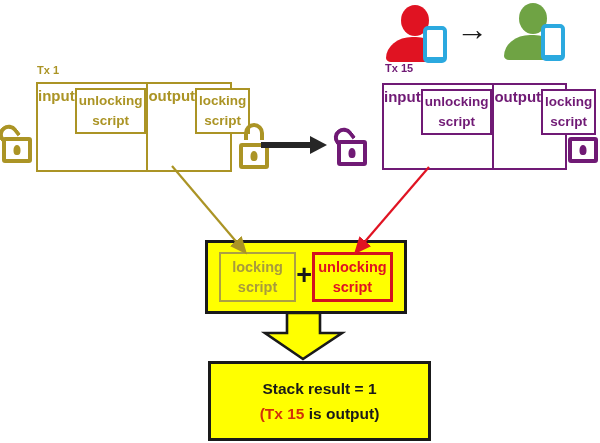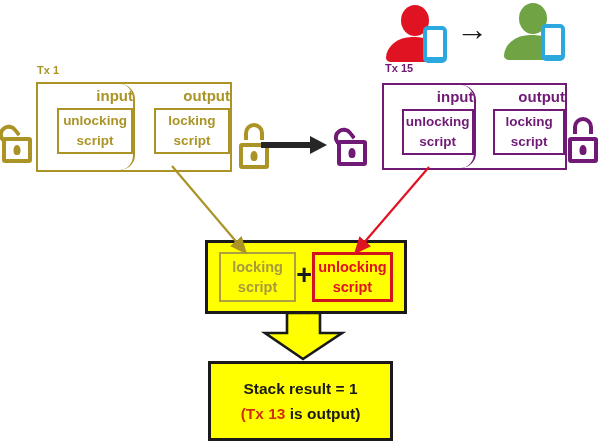--- a/index.html
+++ b/index.html
@@ -15,21 +15,21 @@
   
   .c-olive { color:#AB9425; }
   .c-red   { color:#701a75; }
 
   
   .tx-label { font-weight:bold; font-size:11px; }
   .tx-box {
     position:absolute; display:flex; background:#fff;
     border:2px solid currentColor;
   }
-  .tx-col { flex:1; display:flex; flex-direction:column; align-items:flex-end;border-radius:15px; }
+  .tx-col { flex:1; display:flex; flex-direction:row; align-items:flex-start; }
   .tx-col.first { border-right:2px solid currentColor; }
   .tx-col-header { font-weight:bold; font-size:15px; margin-top:3px; }
   .script-box {
     border:2px solid currentColor; width:80%; height:46px; margin-top:4px;
     display:flex; align-items:center; justify-content:center;
     text-align:center; font-weight:bold; font-size:13.5px; line-height:1.45;
     background:#fff; padding:0 2px;
   }
 
   
@@ -81,21 +81,21 @@
   .validation-box .vscript {
     height:50px; display:flex; align-items:center; justify-content:center;
     text-align:center; font-weight:bold; font-size:14.5px; line-height:1.4;
   }
   .vscript.locking  { width:78px; border:2px solid #ACA043; color:#A89B3C; }
   .vscript.unlocking{ width:82px; border:3px solid #D31220; color:#E01322; }
   .plus-sign { font-size:27px; font-weight:bold; color:#1A1A1A; padding-bottom:4px; }
 
   
   .result-box {
-    position:absolute; left:208px; top:361px; width:185px; height:80px;
+    position:absolute; left:208px; top:361px; width:223px; height:80px;
     background:#FFFF00; border:3px solid #1A1A1A;
     display:flex; flex-direction:column; align-items:center; justify-content:center;
     font-weight:bold; font-size:15.5px; color:#1A1A1A; line-height:1.62;
     text-align:center;
   }
   .result-box .tx-red { color:#D2300A; }
 
   
   #arrow-overlay { position:absolute; left:0; top:0; z-index:10; pointer-events:none; }
 </style>
@@ -173,21 +173,21 @@
   </div>
 
   <div class="validation-box">
     <div class="vscript locking">locking script</div>
     <div class="plus-sign">+</div>
     <div class="vscript unlocking">unlocking script</div>
   </div>
 
   <div class="result-box">
     <div>Stack result = 1</div>
-    <div><span class="tx-red">(Tx 13</span><span> is output)</span></div>
+    <div><span class="tx-red">(Tx 15</span><span> is output)</span></div>
   </div>
 
   <svg id="arrow-overlay" width="600" height="443" viewBox="0 0 600 443">
     <defs>
       <marker id="ah-olive" markerWidth="9" markerHeight="8" refX="6.5" refY="3.5" orient="auto">
         <path d="M0,0 L8,3.5 L0,7 Z" fill="#AB9425"></path>
       </marker>
       <marker id="ah-red" markerWidth="9" markerHeight="8" refX="6.5" refY="3.5" orient="auto">
         <path d="M0,0 L8,3.5 L0,7 Z" fill="#E01322"></path>
       </marker>

